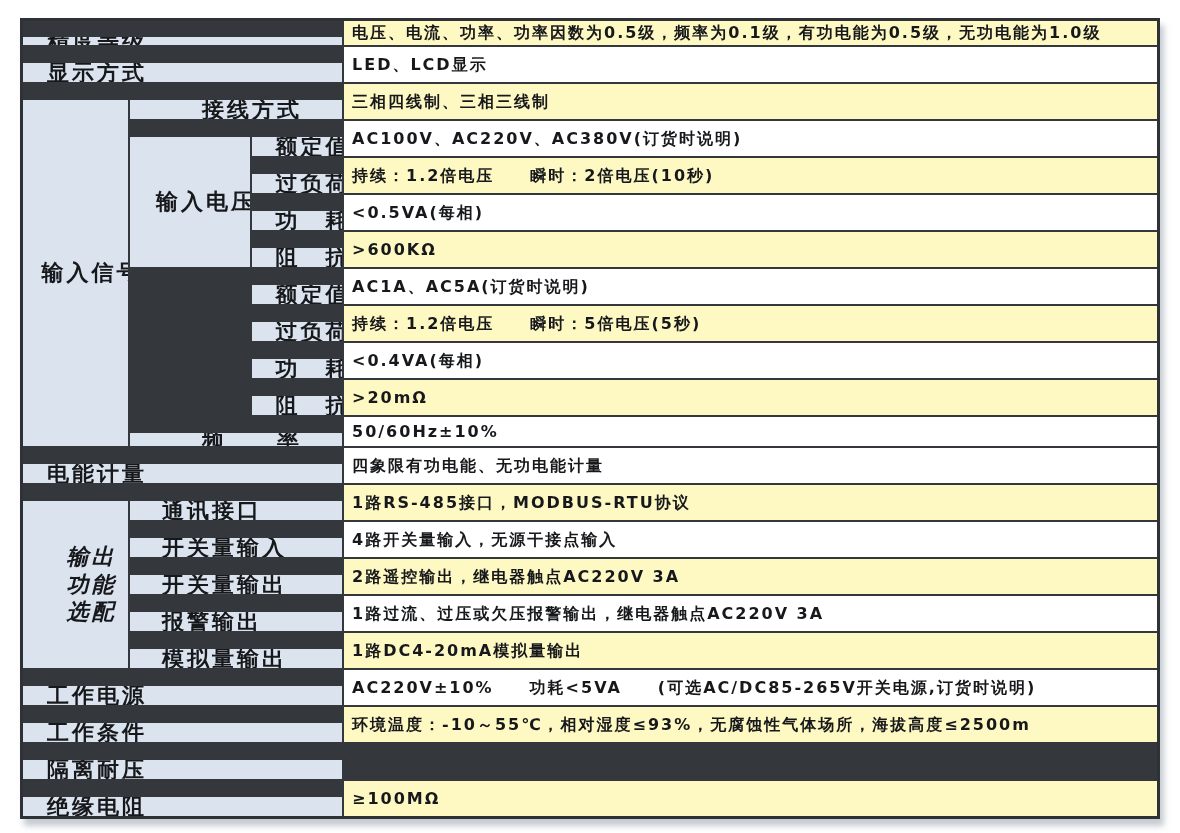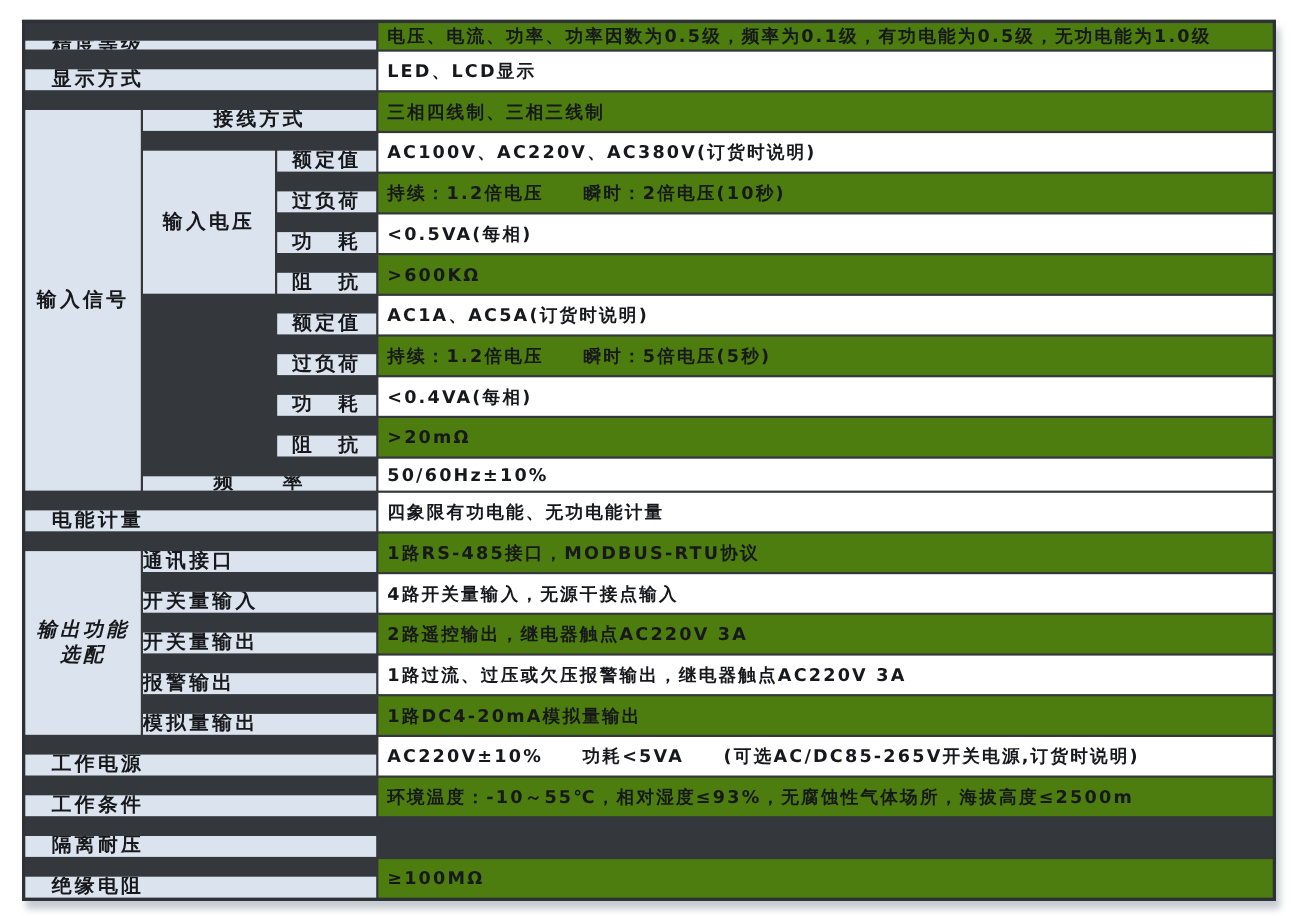--- a/index.html
+++ b/index.html
@@ -28,23 +28,24 @@
 
   .cell {
     display: flex;
     align-items: center;
     background: #ffffff;
     overflow: hidden;
     white-space: nowrap;
     letter-spacing: 2px;
     font-size: 16px;
     line-height: 1.25;
+    padding-left: 32px;
   }
-  .lab  { background: #dbe4ee; font-size: 18px; letter-spacing: 3px; margin-top: 16px; }
-  .blue { background: #4d7c0f; }
+  .lab  { background: #dbe4ee; font-size: 22px; letter-spacing: 3px; margin-top: 16px; }
+  .blue { background: #fef9c3; }
 
   .toplabel  { padding-left: 24px; }            
   .sublabel  { }            
   .center    { justify-content: center; text-align: center; }
   .val       { padding-left: 8px;  }
   .pre       { white-space: pre-line; font-style: italic; }
 </style>
 </head>
 <body>
 

